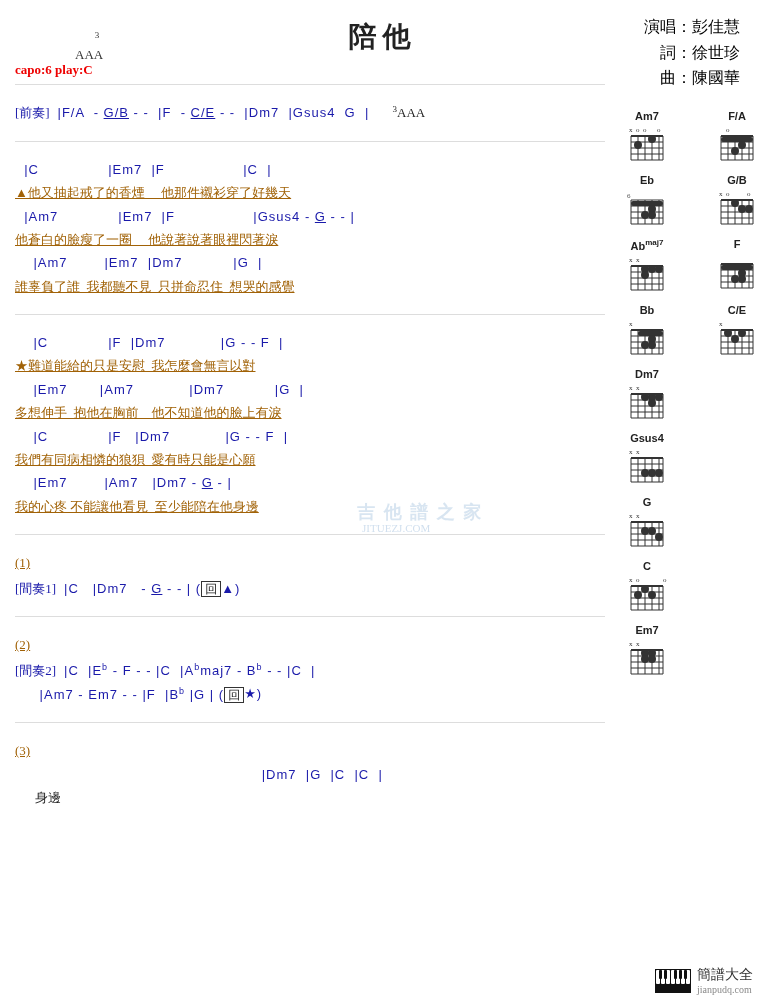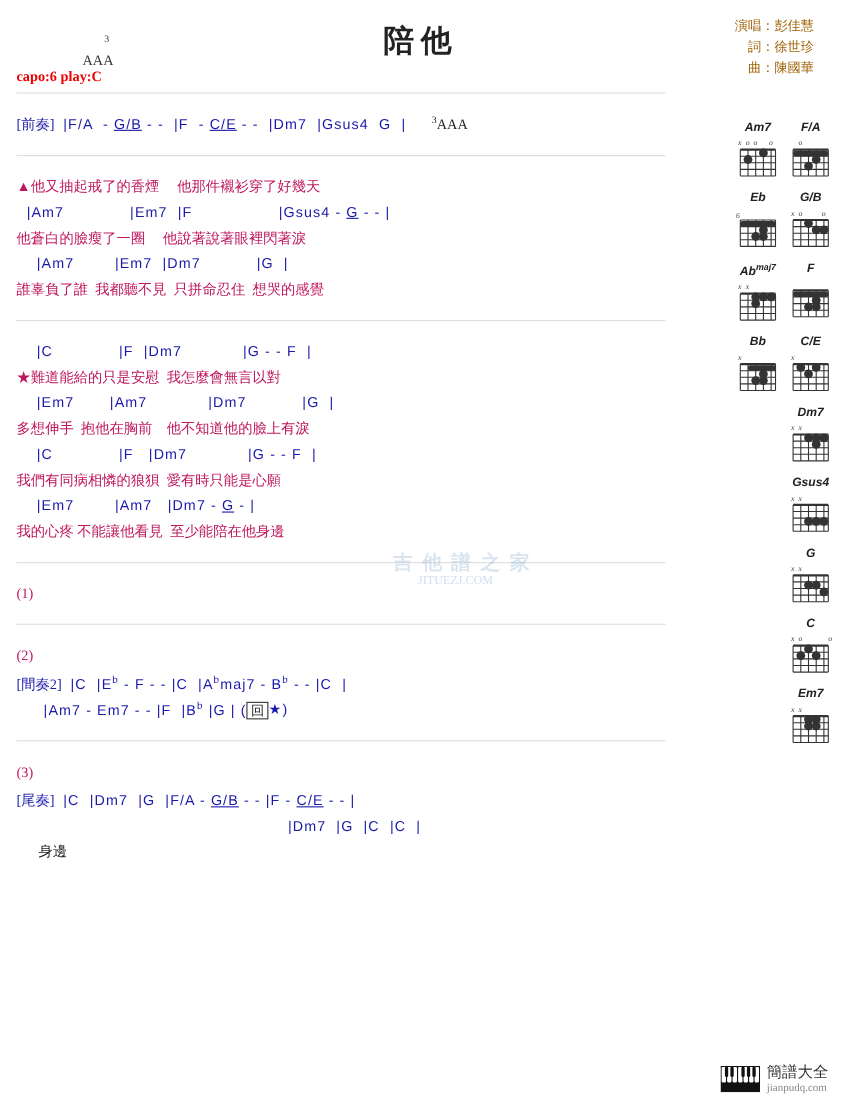--- a/index.html
+++ b/index.html
@@ -31,23 +31,23 @@
       font-size: 28px;
       font-weight: bold;
       letter-spacing: 6px;
       color: #222;
     }
     .meta-right {
       position: absolute;
       right: 10px;
       top: 4px;
       text-align: right;
-      font-size: 12px;
+      font-size: 16px;
       line-height: 1.6;
-      color: #a16207;
+      color: #000000;
     }
     .aaa-top {
       position: absolute;
       left: 60px;
       top: 20px;
       font-size: 12px;
       color: #333;
     }
     .aaa-top .num3 {
       font-size: 9px;
@@ -69,39 +69,39 @@
     }
     .chord-line {
       font-family: 'Arial', sans-serif;
       font-size: 13px;
       color: #1a1aaa;
       letter-spacing: 1px;
       white-space: pre;
     }
     .lyric-line {
       font-size: 13px;
-      color: #be185d;
+      color: #a16207;
       white-space: pre;
+      text-decoration: underline;
     }
 
     
     .chord-diagrams {
       position: absolute;
       right: 8px;
       top: 110px;
       width: 130px;
       display: flex;
       flex-direction: column;
       gap: 6px;
     }
     .chord-row {
       display: flex;
       gap: 8px;
-      justify-content: flex-end;
-      font-style: italic;
+      justify-content: space-between;
     }
     .chord-box {
       display: flex;
       flex-direction: column;
       align-items: center;
     }
     .chord-name {
       font-size: 11px;
       font-weight: bold;
       color: #222;
@@ -159,21 +159,20 @@
 
     
     .url-watermark {
       position: absolute;
       left: 50%;
       top: 52%;
       transform: translate(-30%, 0);
       font-size: 11px;
       color: rgba(100,150,200,0.3);
       pointer-events: none;
-      margin-left: 18px;
     }
 
     .main-content {
       padding-right: 145px;
     }
 
     .divider {
       border: none;
       border-top: 1px solid #ddd;
       margin: 6px 0;
@@ -527,20 +526,21 @@
       <span class="blue">[前奏]</span>
       <span class="chord-line"> |F/A  - <span style="text-decoration:underline;">G/B</span> - -  |F  - <span style="text-decoration:underline;">C/E</span> - -  |Dm7  |Gsus4  G  |</span>
       <span style="margin-left:20px;">
         <span style="font-size:9px;vertical-align:super;">3</span>AAA
       </span>
     </div>
 
     <hr class="divider">
 
     <div class="section">
+      <div class="chord-line">  |C&nbsp;&nbsp;&nbsp;&nbsp;&nbsp;&nbsp;&nbsp;&nbsp;&nbsp;&nbsp;&nbsp;&nbsp;&nbsp;&nbsp; |Em7  |F&nbsp;&nbsp;&nbsp;&nbsp;&nbsp;&nbsp;&nbsp;&nbsp;&nbsp;&nbsp;&nbsp;&nbsp;&nbsp;&nbsp;&nbsp;&nbsp;&nbsp;|C  |</div>
       <div class="lyric-line">▲他又抽起戒了的香煙&nbsp;&nbsp;&nbsp;&nbsp;&nbsp;他那件襯衫穿了好幾天</div>
       <div class="chord-line">  |Am7&nbsp;&nbsp;&nbsp;&nbsp;&nbsp;&nbsp;&nbsp;&nbsp;&nbsp;&nbsp;&nbsp;&nbsp; |Em7  |F&nbsp;&nbsp;&nbsp;&nbsp;&nbsp;&nbsp;&nbsp;&nbsp;&nbsp;&nbsp;&nbsp;&nbsp;&nbsp;&nbsp;&nbsp;&nbsp;&nbsp;|Gsus4 - <span style="text-decoration:underline;">G</span> - - |</div>
       <div class="lyric-line">他蒼白的臉瘦了一圈&nbsp;&nbsp;&nbsp;&nbsp;&nbsp;他說著說著眼裡閃著淚</div>
       <div class="chord-line">    |Am7&nbsp;&nbsp;&nbsp;&nbsp;&nbsp;&nbsp;&nbsp;&nbsp;|Em7&nbsp;&nbsp;|Dm7&nbsp;&nbsp;&nbsp;&nbsp;&nbsp;&nbsp;&nbsp;&nbsp;&nbsp;&nbsp;&nbsp;|G  |</div>
       <div class="lyric-line">誰辜負了誰  我都聽不見&nbsp;&nbsp;只拼命忍住&nbsp;&nbsp;想哭的感覺</div>
     </div>
 
     <hr class="divider">
 
     <div class="section">
@@ -551,43 +551,43 @@
       <div class="chord-line">    |C&nbsp;&nbsp;&nbsp;&nbsp;&nbsp;&nbsp;&nbsp;&nbsp;&nbsp;&nbsp;&nbsp;&nbsp; |F&nbsp;&nbsp; |Dm7&nbsp;&nbsp;&nbsp;&nbsp;&nbsp;&nbsp;&nbsp;&nbsp;&nbsp;&nbsp;&nbsp; |G - - F  |</div>
       <div class="lyric-line">我們有同病相憐的狼狽&nbsp;&nbsp;愛有時只能是心願</div>
       <div class="chord-line">    |Em7&nbsp;&nbsp;&nbsp;&nbsp;&nbsp;&nbsp;&nbsp;&nbsp;|Am7&nbsp;&nbsp; |Dm7 - <span style="text-decoration:underline;">G</span> - | </div>
       <div class="lyric-line">我的心疼 不能讓他看見&nbsp;&nbsp;至少能陪在他身邊</div>
     </div>
 
     <hr class="divider">
 
     <div class="section">
       <div class="lyric-line">(1)</div>
+      <div style="margin-top:2px;">
+        <span class="blue">[間奏1]</span>
+        <span class="chord-line"> |C&nbsp;&nbsp; |Dm7&nbsp;&nbsp; - <span style="text-decoration:underline;">G</span> - - | (</span><span style="border:1px solid #333;padding:0 3px;font-size:12px;">回</span><span class="chord-line">▲)</span>
+      </div>
     </div>
 
     <hr class="divider">
 
     <div class="section">
       <div class="lyric-line">(2)</div>
       <div style="margin-top:2px;">
         <span class="blue">[間奏2]</span>
         <span class="chord-line"> |C&nbsp; |E<sup style="font-size:9px">b</sup> - F - - |C&nbsp; |A<sup style="font-size:9px">b</sup>maj7 - B<sup style="font-size:9px">b</sup> - - |C&nbsp; |</span>
       </div>
       <div style="padding-left:20px;">
         <span class="chord-line"> |Am7 - Em7 - - |F  |B<sup style="font-size:9px">b</sup> |G | (</span><span style="border:1px solid #333;padding:0 3px;font-size:12px;">回</span><span class="chord-line">★)</span>
       </div>
     </div>
 
     <hr class="divider">
 
     <div class="section">
       <div class="lyric-line">(3)</div>
-      <div style="margin-top:2px;">
-        <span class="blue">[尾奏]</span>
-        <span class="chord-line"> |C&nbsp; |Dm7&nbsp; |G&nbsp; |F/A - <span style="text-decoration:underline;">G/B</span> - - |F - <span style="text-decoration:underline;">C/E</span> - - |</span>
-      </div>
       <div style="padding-left:20px;text-align:center;">
         <span class="chord-line"> |Dm7&nbsp; |G&nbsp; |C&nbsp; |C&nbsp; |</span>
       </div>
       <div style="padding-left:20px;">身邊</div>
     </div>
 
   </div>
 
   <div class="watermark">吉 他 譜 之 家</div>
   <div class="url-watermark">JITUEZJ.COM</div>

